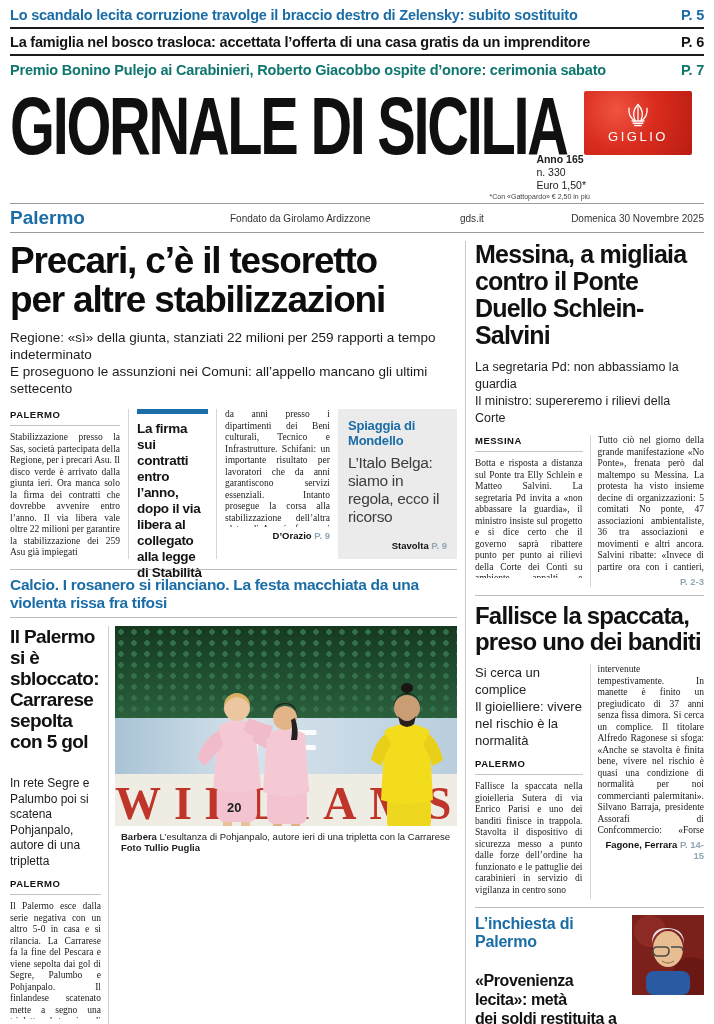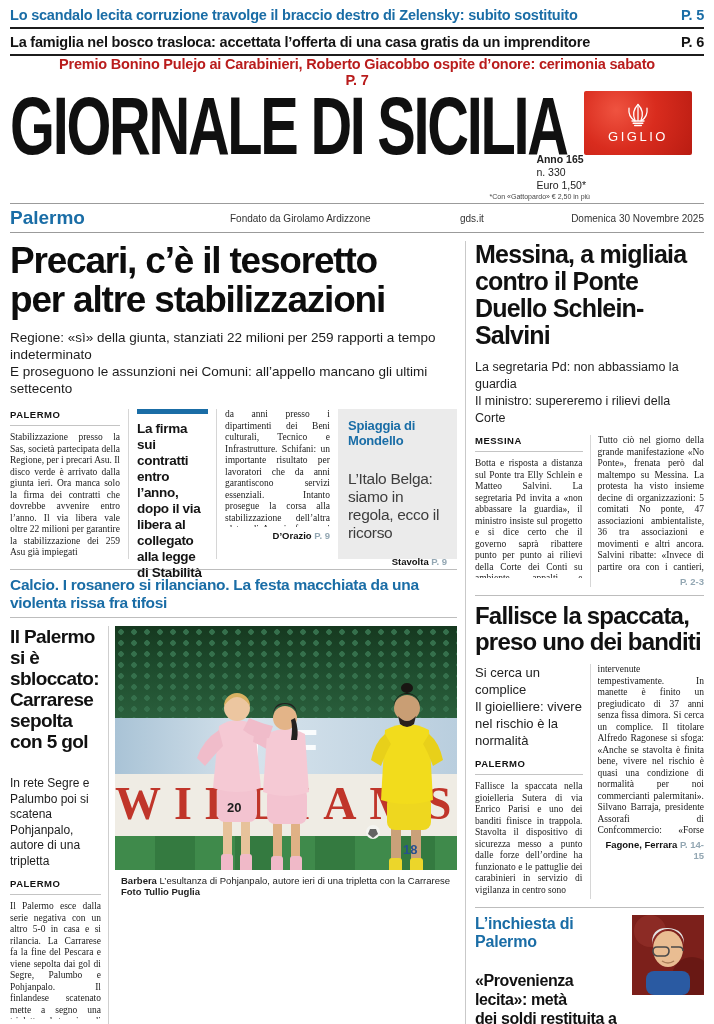--- a/index.html
+++ b/index.html
@@ -6,21 +6,21 @@
   body { background:#fff; font-family:"Liberation Sans", sans-serif; color:#111; }
   #page { width:714px; height:1024px; margin:0 auto; background:#fff; overflow:hidden; position:relative; }
 
   
   .top-strip { padding:2px 10px 0 10px; }
   .strip-row { display:flex; justify-content:space-between; align-items:center;
                height:27px; font-weight:bold; font-size:14.5px; letter-spacing:-0.2px; }
   .strip-row .pg { font-weight:bold; }
   .strip-row.r1 { color:#1a6da6; border-bottom:2px solid #1c1c1c; }
   .strip-row.r2 { color:#141414; border-bottom:2px solid #1c1c1c; }
-  .strip-row.r3 { color:#b91c1c;flex-direction:column; }
+  .strip-row.r3 { color:#0f766e; }
 
   
   .masthead { position:relative; height:120px; padding:4px 10px 0 10px; }
   .mast-title { font-size:76px; font-weight:bold; letter-spacing:-3px; white-space:nowrap;
                 transform:scaleX(0.76) scaleY(1.08); transform-origin:0 18%; display:inline-block;
                 color:#101010; line-height:74px; }
   .giglio-box { position:absolute; right:22px; top:8px; width:108px; height:64px; border-radius:2px;
                 background:radial-gradient(circle at 30% 30%, #ef5340 0%, #d92c1e 45%, #b91c12 100%);
                 display:flex; flex-direction:column; align-items:center; justify-content:center; color:#fff; }
   .giglio-box .gl-name { font-size:13px; letter-spacing:2.5px; margin-top:1px; }
@@ -55,37 +55,37 @@
   .lead-cols { display:flex; margin-top:12px; height:150px; }
   .lc1 { width:118px; padding-right:8px; }
   .lc1 .txt { height:128px; overflow:hidden; }
   .lcbox { width:88px; padding:0 8px; border-left:1px solid #d6d6d6; }
   .contract-box { border-top:5px solid #1a6da6; padding-top:7px; font-size:13.5px; line-height:16px;
                   font-weight:bold; color:#141414; letter-spacing:-0.3px;}
   .lc3 { width:122px; padding:0 8px; border-left:1px solid #d6d6d6; }
   .lc3 .txt { height:118px; overflow:hidden; }
   .mondello { flex:1; background:#ebebeb; padding:9px 10px; }
   .mondello .lbl { color:#1a6da6; font-weight:bold; font-size:13px; letter-spacing:-0.2px; }
-  .mondello .ttl { font-size:15.5px; line-height:18px; color:#3d3d3d; margin-top:22px; letter-spacing:-0.3px;}
+  .mondello .ttl { font-size:15.5px; line-height:18px; color:#3d3d3d; margin-top:6px; letter-spacing:-0.3px;}
   .mondello .byl { text-align:right; font-size:9.5px; font-weight:bold; margin-top:14px; }
 
   .calcio-strip { border-top:1px solid #bdbdbd; margin-top:10px; padding:6px 0 5px 0;
                   color:#1a6da6; font-weight:bold; font-size:15.5px; letter-spacing:-0.3px; }
 
   .match-row { display:flex; border-top:1px solid #bdbdbd; padding-top:8px; }
   .match-left { width:112px; padding-right:7px; border-right:1px solid #cfcfcf; }
   h3.match-h { font-size:19px; line-height:21px; font-weight:bold; letter-spacing:-0.6px; white-space:pre-line; }
   .match-stand { font-size:12px; line-height:15.5px; margin-top:24px; color:#1c1c1c; }
   .match-left .kicker { margin-top:9px; }
   .match-left .txt { height:118px; overflow:hidden; }
   .match-left .byline { white-space:pre-line; }
 
   
   .photo-wrap { flex:1; padding-left:6px; }
-  .photo { position:relative; width:342px; height:244px; overflow:hidden; background:#2f7a3f; }
+  .photo { position:relative; width:342px; height:200px; overflow:hidden; background:#2f7a3f; }
   .band-seats { position:absolute; top:0; left:0; right:0; height:92px;
       background:
         repeating-radial-gradient(circle at 6px 6px, #35704c 0 2.5px, transparent 3px 100%),
         linear-gradient(#16381f 0%, #1d4a2c 40%, #2a5f3c 100%);
       background-size:13px 11px, 100% 100%; }
   .band-blue { position:absolute; top:92px; left:0; right:0; height:56px;
       background:linear-gradient(90deg,#a9c3d6,#d6e3ec 40%,#b9cede); color:rgba(255,255,255,0.9);
       font-weight:bold; font-size:44px; letter-spacing:30px; text-align:center; line-height:56px; overflow:hidden;}
   .band-white { position:absolute; top:148px; left:0; right:0; height:62px; background:#efece4;
       color:#c0352a; font-family:"Liberation Serif", serif; font-weight:bold; font-size:46px;

